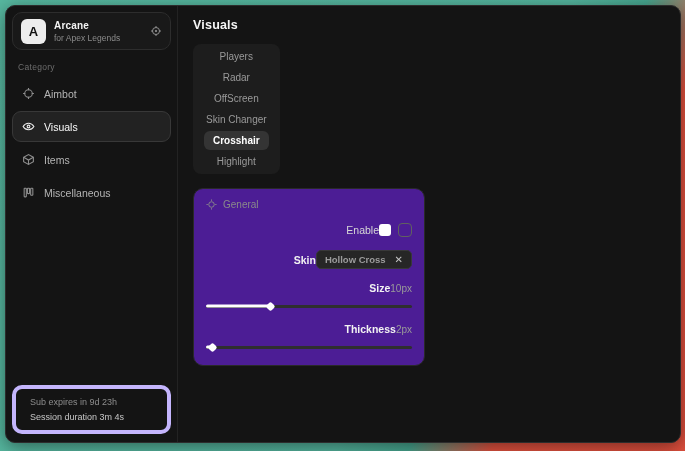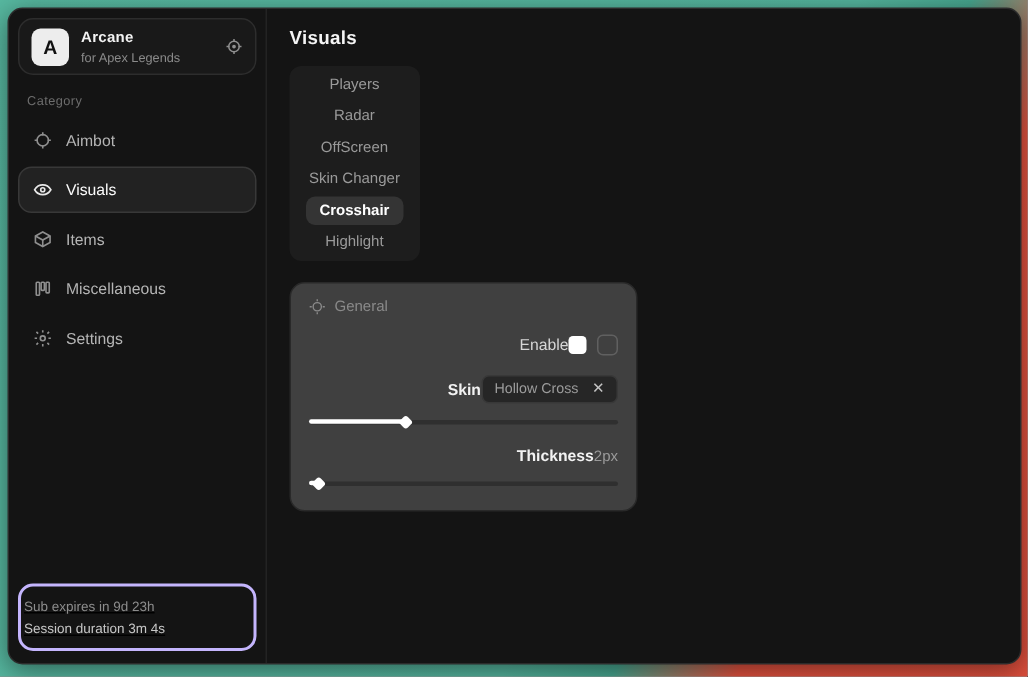--- a/index.html
+++ b/index.html
@@ -38,52 +38,52 @@
   .nav-item {
     display:flex; align-items:center; gap:9px; padding:8px 9px;
     border-radius:9px; border:1px solid transparent;
     color:#b5b5b5; font-size:10.5px; cursor:default;
   }
   .nav-item .ni-icon { color:#8f8f8f; display:flex; }
   .nav-item.active { background:#222222; border-color:#383838; color:#fafafa; }
   .nav-item.active .ni-icon { color:#e8e8e8; }
   .sb-spacer { flex:1; }
   .footer-card {
-    border:2px solid #c4b5fd; border-radius:10px; padding:8px 2px;text-decoration:underline;
+    border:4px solid #c4b5fd; border-radius:10px; padding:8px 14px;
   }
   .footer-line1 { color:#8d8d8d; font-size:9px; }
   .footer-line2 { color:#c7c7c7; font-size:9px; margin-top:5px; }
   
   .main { flex:1; padding:12px 15px; }
   .page-title { color:#f5f5f5; font-size:12.5px; font-weight:bold; letter-spacing:.2px; }
   .tabbar {
     margin-top:12px; display:inline-flex; align-items:center; gap:2px;
     background:#1d1d1d; border-radius:8px; padding:3px 4px;flex-direction:column;
   }
   .tab {
     color:#9a9a9a; font-size:10px; padding:4px 9px; border-radius:6px;
     white-space:nowrap; cursor:default;
   }
   .tab.active { background:#343434; color:#ffffff; font-weight:bold; }
   .panel {
-    margin-top:14px; width:232px; background:#404040;
+    margin-top:14px; width:232px; background:#4c1d95;
     border:1px solid #292929; border-radius:10px; padding:10px 12px 14px 12px;
   }
   .panel-head { display:flex; align-items:center; gap:6px; color:#8a8a8a; font-size:10px; }
   .row { display:flex; align-items:center; justify-content:flex-end; margin-top:13px; }
   .row-label { color:#d6d6d6; font-size:10.5px; }
   .row-label.strong { color:#f2f2f2; font-weight:bold; }
   .enable-controls { display:flex; align-items:center; gap:7px; }
   .checkbox-on { width:12px; height:12px; border-radius:3px; background:#ffffff; }
   .keybind-box { width:14px; height:14px; border-radius:4px; border:1.5px solid #606060; background:transparent; }
   .style-tag {
     display:flex; align-items:center; gap:9px; background:#262626;
     border:1px solid #383838; border-radius:5px; padding:3px 8px;
   }
-  .style-tag-text { color:#9c9c9c; font-size:9.5px; }
+  .style-tag-text { color:#9c9c9c; font-size:9.5px;font-weight:bold; }
   .style-tag-x { color:#c4c4c4; font-size:10px; line-height:1; cursor:default; }
   .value-text { color:#9a9a9a; font-size:10px; }
   .slider { position:relative; margin-top:8px; height:8px; display:flex; align-items:center; }
   .slider-track { width:100%; height:3px; background:#2f2f2f; border-radius:2px; }
   .slider-fill {
     position:absolute; left:0; top:50%; transform:translateY(-50%);
     height:3px; background:#ffffff; border-radius:2px;
   }
   .slider-handle {
     position:absolute; right:-4px; top:50%; transform:translateY(-50%) rotate(45deg);
@@ -158,29 +158,20 @@
         <span class="ni-icon">
           <svg width="13" height="13" viewBox="0 0 24 24" fill="none" stroke="currentColor" stroke-width="2">
             <rect x="4" y="4" width="4" height="16" rx="1"></rect>
             <rect x="10" y="4" width="4" height="10" rx="1"></rect>
             <rect x="16" y="4" width="4" height="13" rx="1"></rect>
           </svg>
         </span>
         <span>Miscellaneous</span>
       </div>
 
-      <div class="nav-item">
-        <span class="ni-icon">
-          <svg width="13" height="13" viewBox="0 0 24 24" fill="none" stroke="currentColor" stroke-width="2">
-            <circle cx="12" cy="12" r="3"></circle>
-            <path d="M12 2v3M12 19v3M4.2 4.2l2.1 2.1M17.7 17.7l2.1 2.1M2 12h3M19 12h3M4.2 19.8l2.1-2.1M17.7 6.3l2.1-2.1"></path>
-          </svg>
-        </span>
-        <span>Settings</span>
-      </div>
 
     </div>
 
     <div class="sb-spacer"></div>
 
     <div class="footer-card">
       <div class="footer-line1">Sub expires in 9d 23h</div>
       <div class="footer-line2">Session duration 3m 4s</div>
     </div>
 
@@ -223,20 +214,24 @@
       </div>
 
       <div class="row">
         <span class="row-label strong">Skin</span>
         <span class="style-tag">
           <span class="style-tag-text">Hollow Cross</span>
           <span class="style-tag-x">✕</span>
         </span>
       </div>
 
+      <div class="row">
+        <span class="row-label strong">Size</span>
+        <span class="value-text">10px</span>
+      </div>
       <div class="slider">
         <div class="slider-track"></div>
         <div class="slider-fill" style="width: 31%;">
           <div class="slider-handle"></div>
         </div>
       </div>
 
       <div class="row">
         <span class="row-label strong">Thickness</span>
         <span class="value-text">2px</span>

